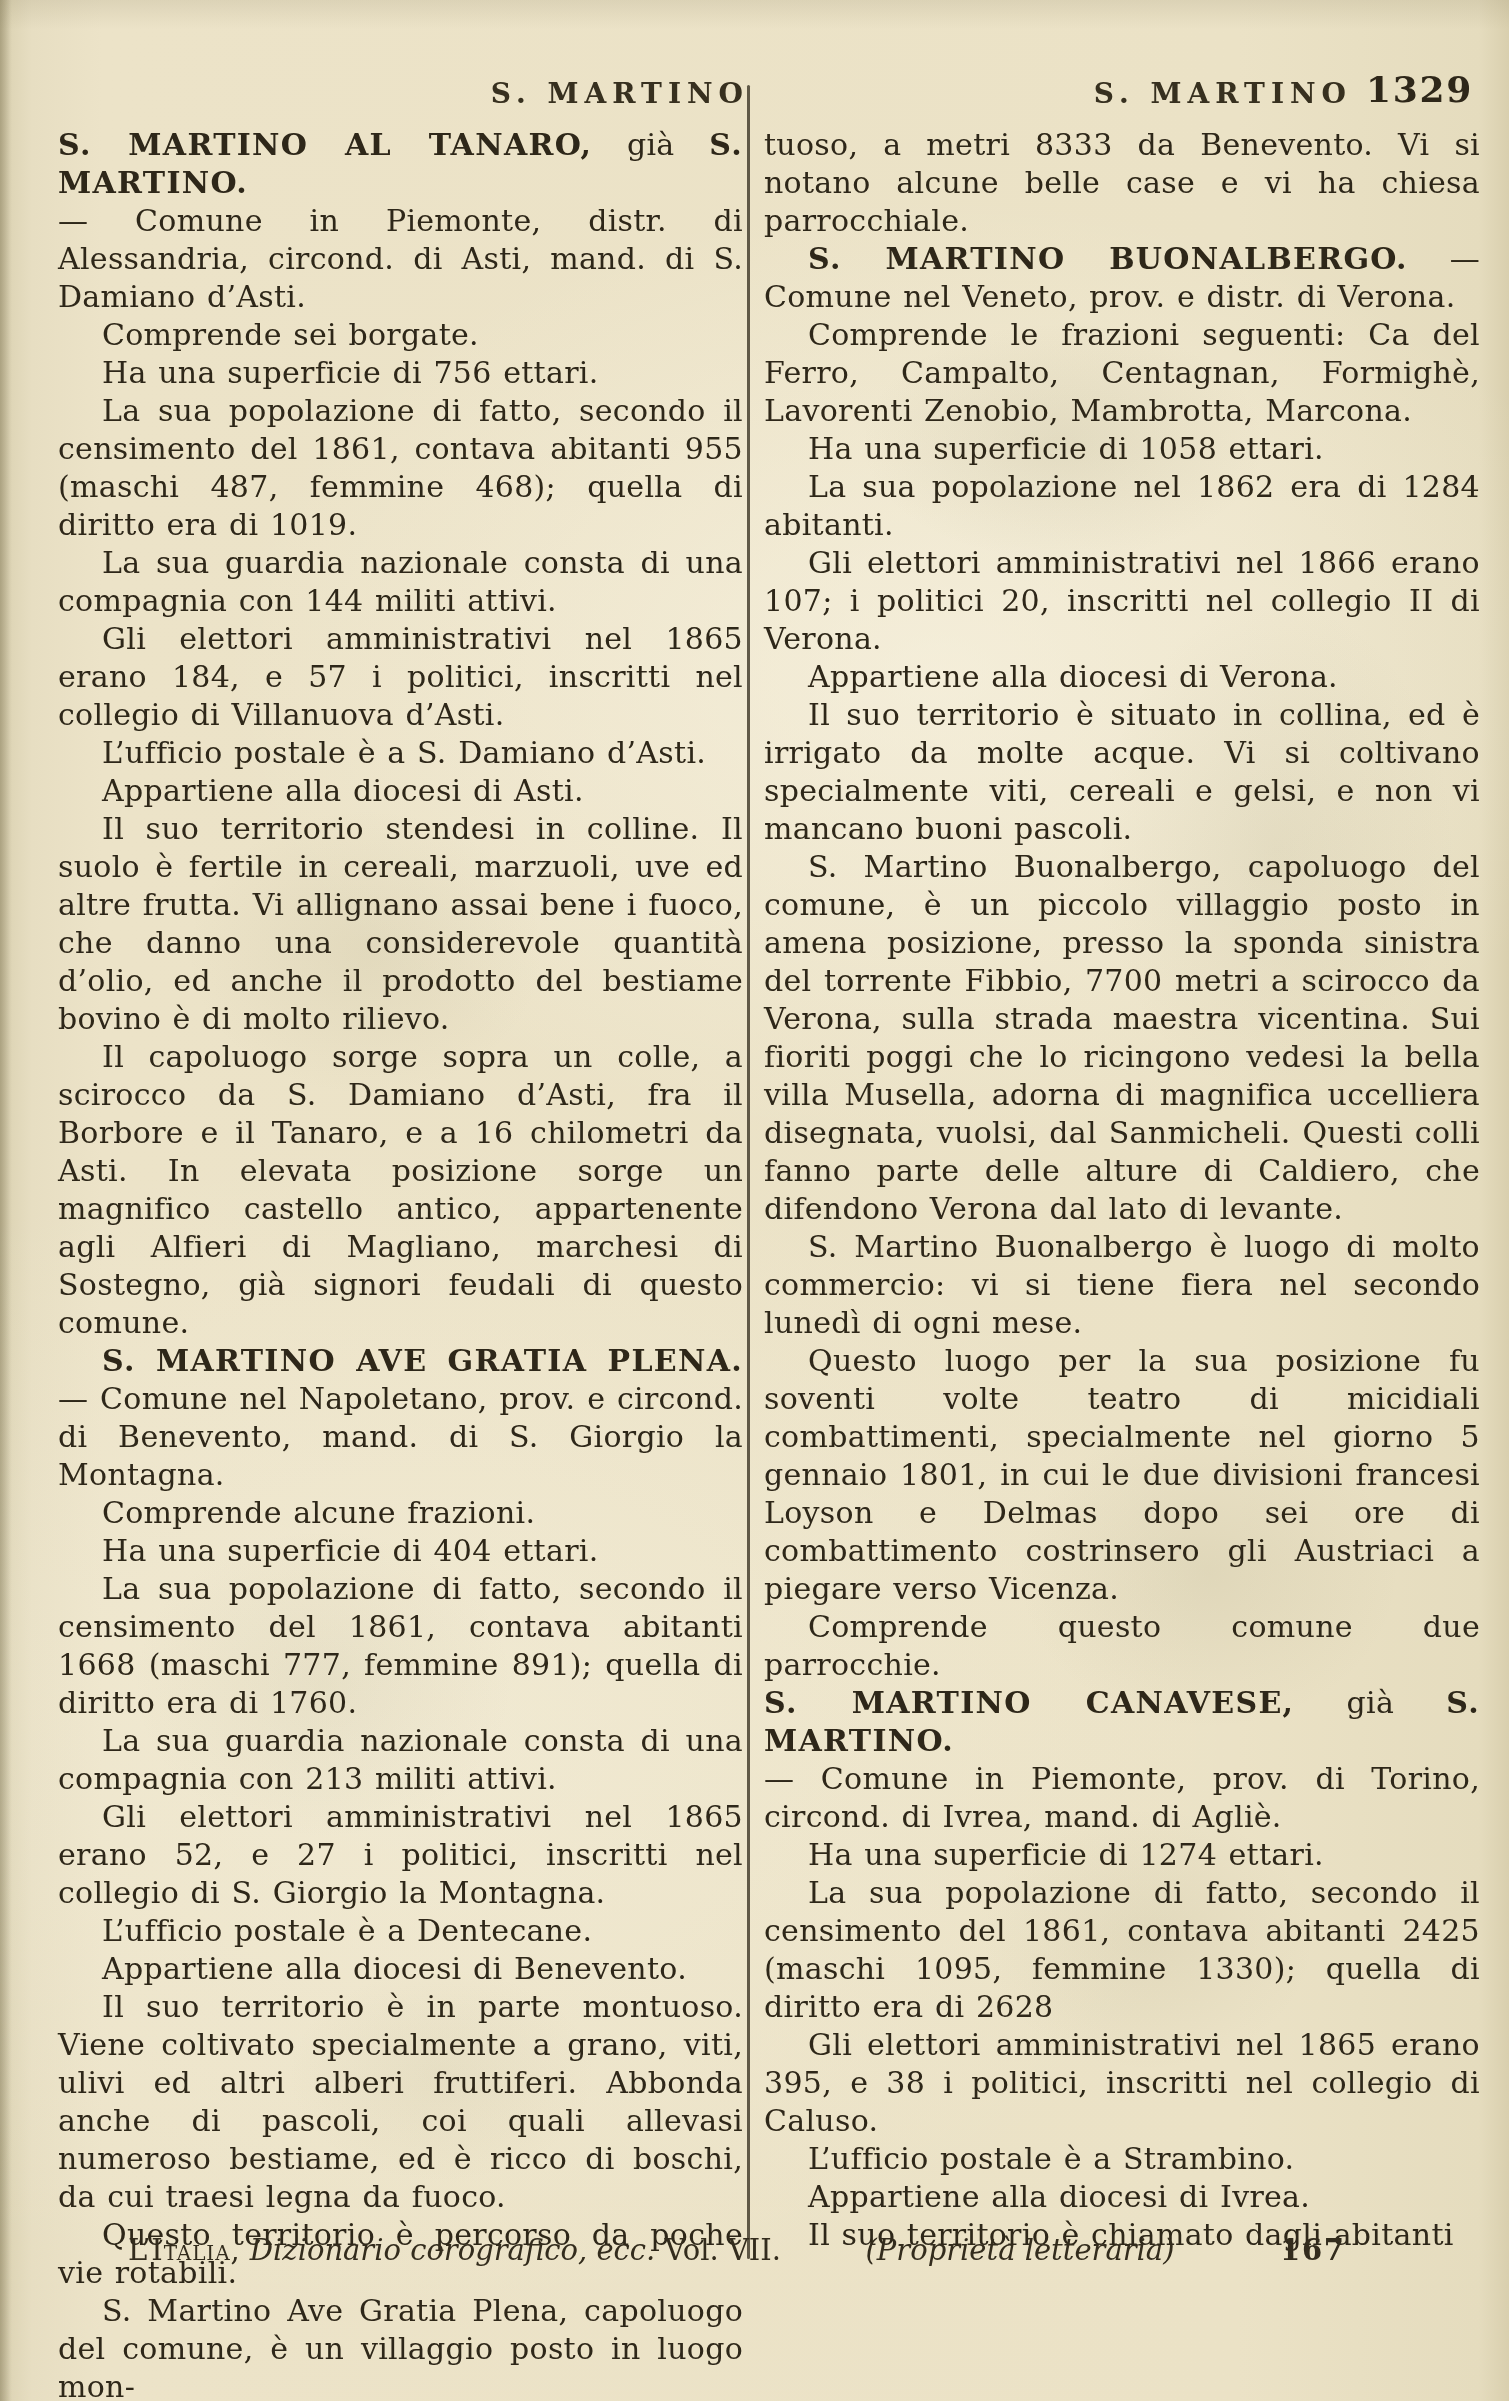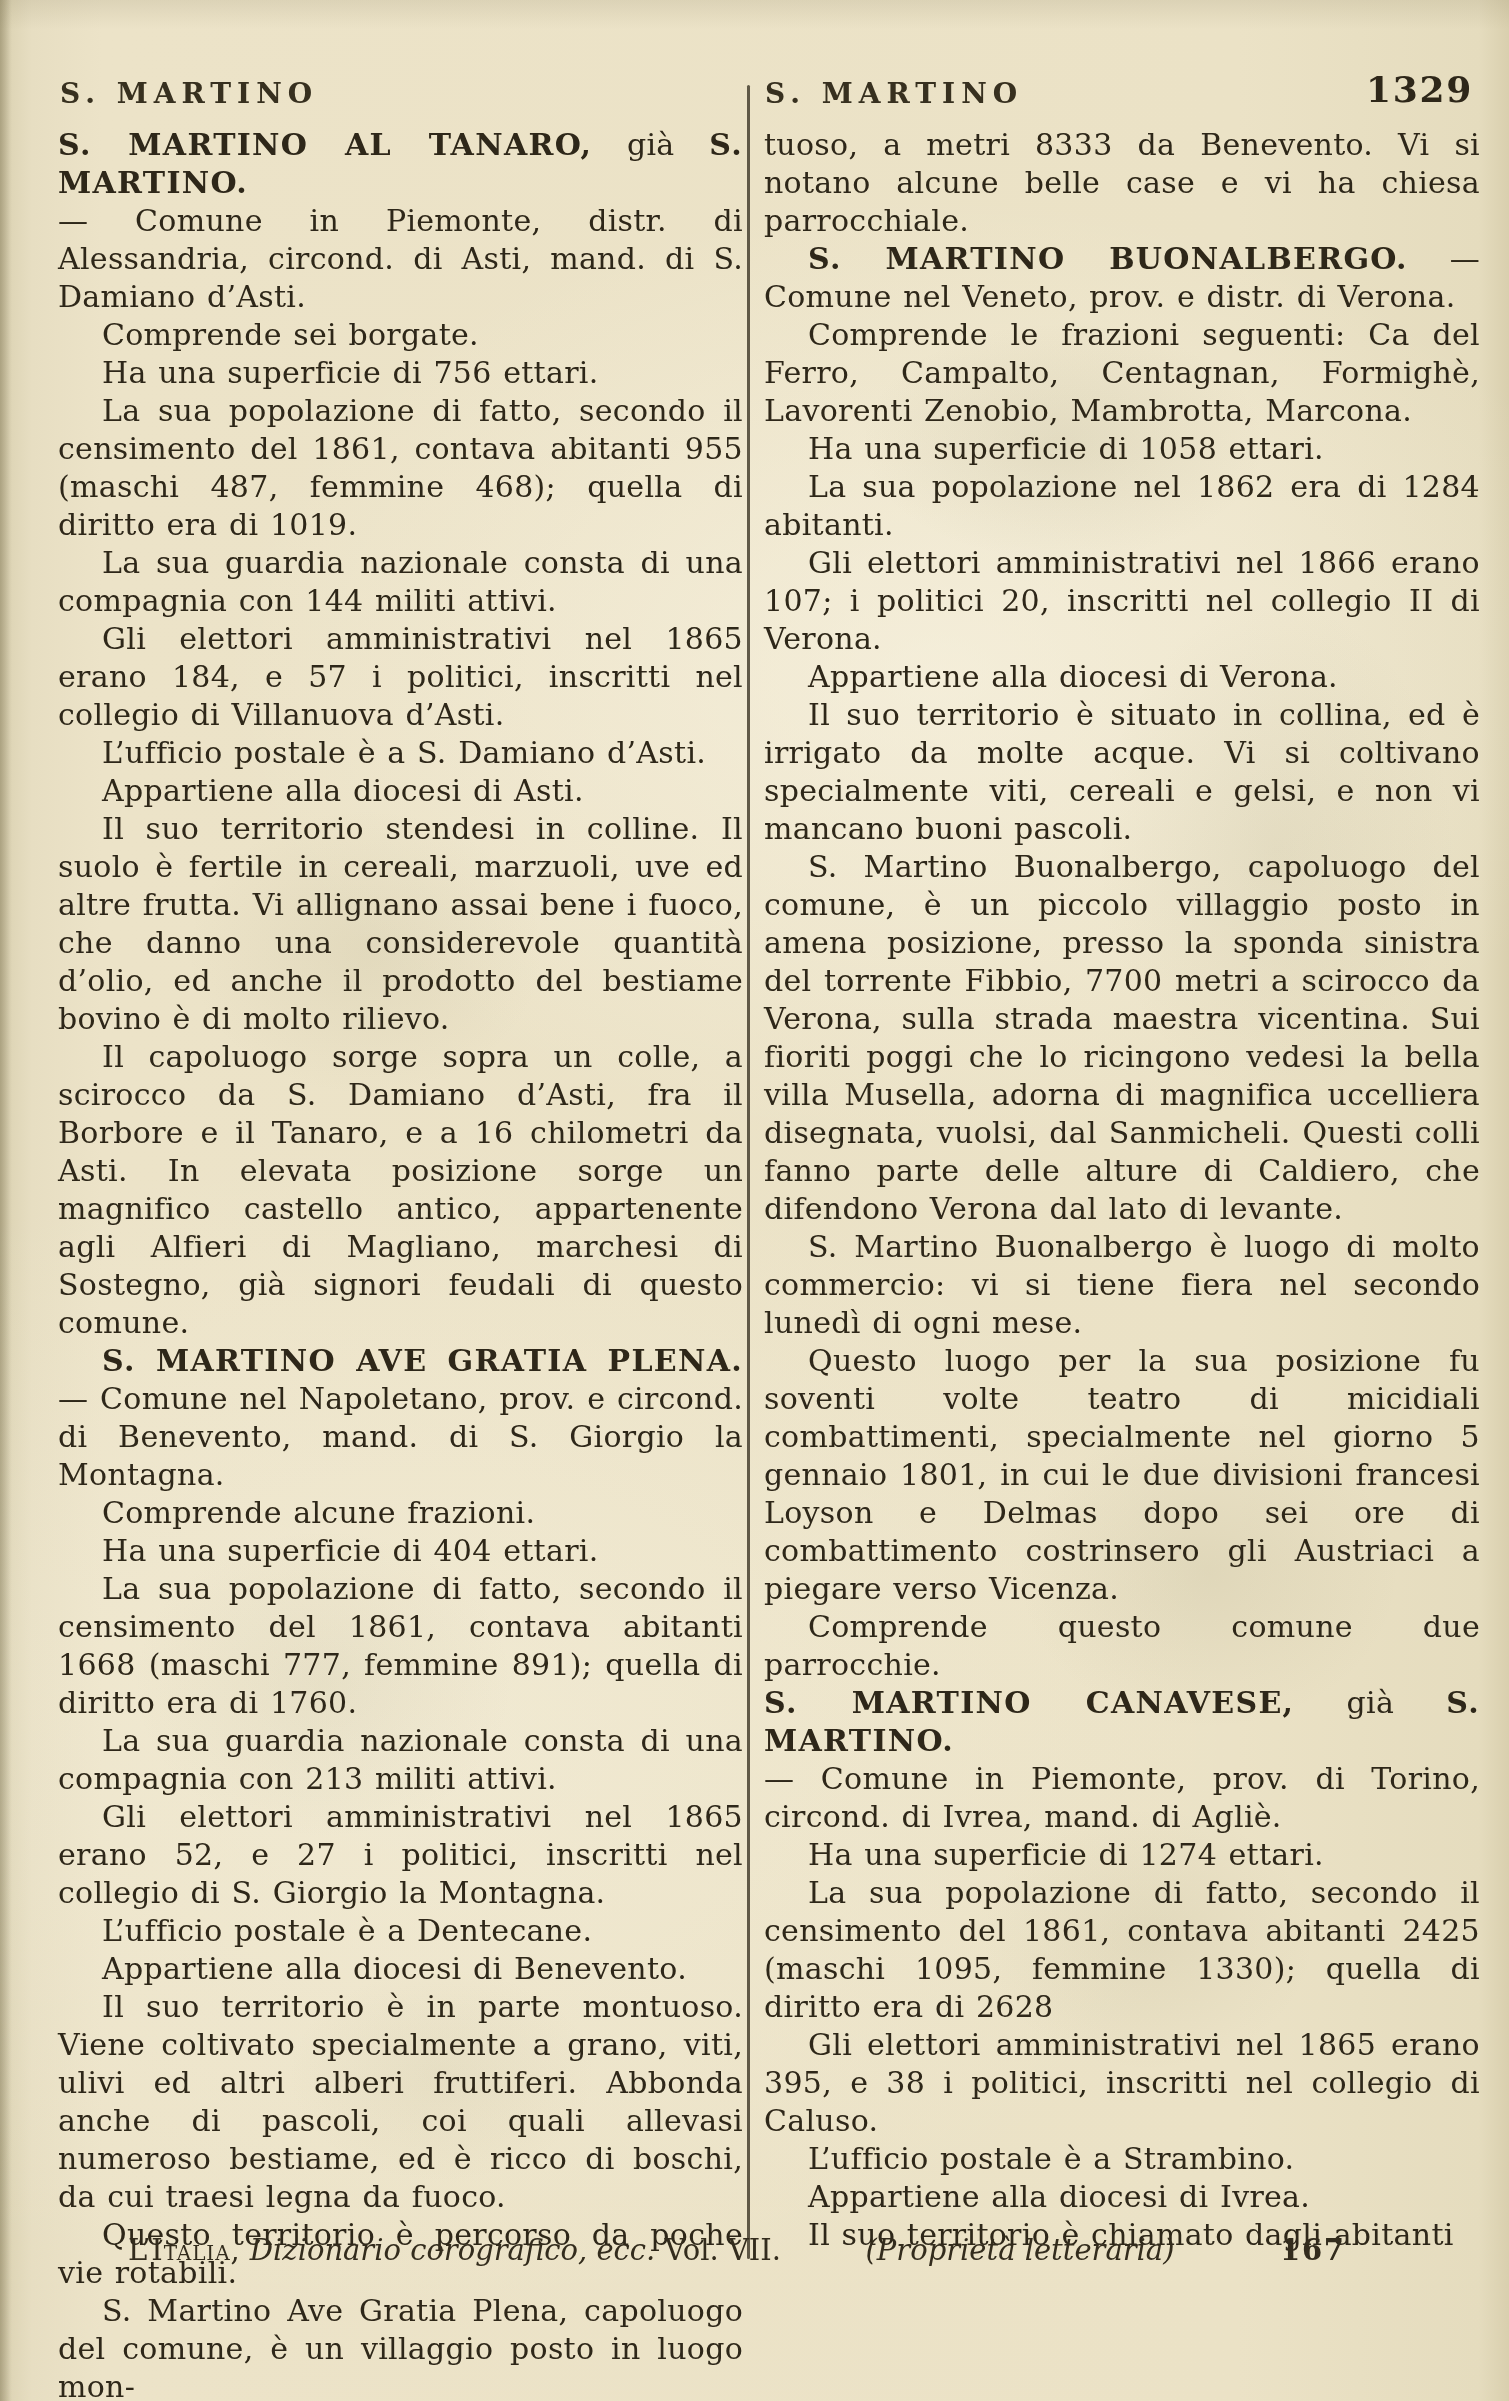--- a/index.html
+++ b/index.html
@@ -25,21 +25,21 @@
       radial-gradient(272px 221px at 1208px 1573px, rgba(140,135,95,.12), rgba(140,135,95,0) 70%),
       radial-gradient(238px 187px at 1148px 1939px, rgba(140,135,95,.10), rgba(140,135,95,0) 70%),
       radial-gradient(255px 204px at 366px 952px, rgba(140,135,95,.10), rgba(140,135,95,0) 70%),
       radial-gradient(272px 221px at 323px 1684px, rgba(140,135,95,.09), rgba(140,135,95,0) 70%),
       radial-gradient(221px 153px at 442px 2075px, rgba(140,135,95,.08), rgba(140,135,95,0) 70%);
   }
   .running-head{position:absolute;top:0;left:0;width:100%;}
   .head-title{
     position:absolute;top:77px;
     font-size:28px;letter-spacing:6px;font-weight:bold;
-    color:#37301f;text-align:left;
+    color:#37301f;text-align:right;
   }
   .head-title.left{left:60px;width:689px;}
   .head-title.right{left:765px;width:587px;}
   .page-number{
     position:absolute;top:68px;right:36px;
     font-size:36px;font-weight:bold;color:#2e2719;letter-spacing:1.7px;
   }
   .col-divider{
     position:absolute;left:747px;top:85px;width:2.6px;height:2174px;
     background:#47402f;opacity:.85;border-radius:1.7px;

